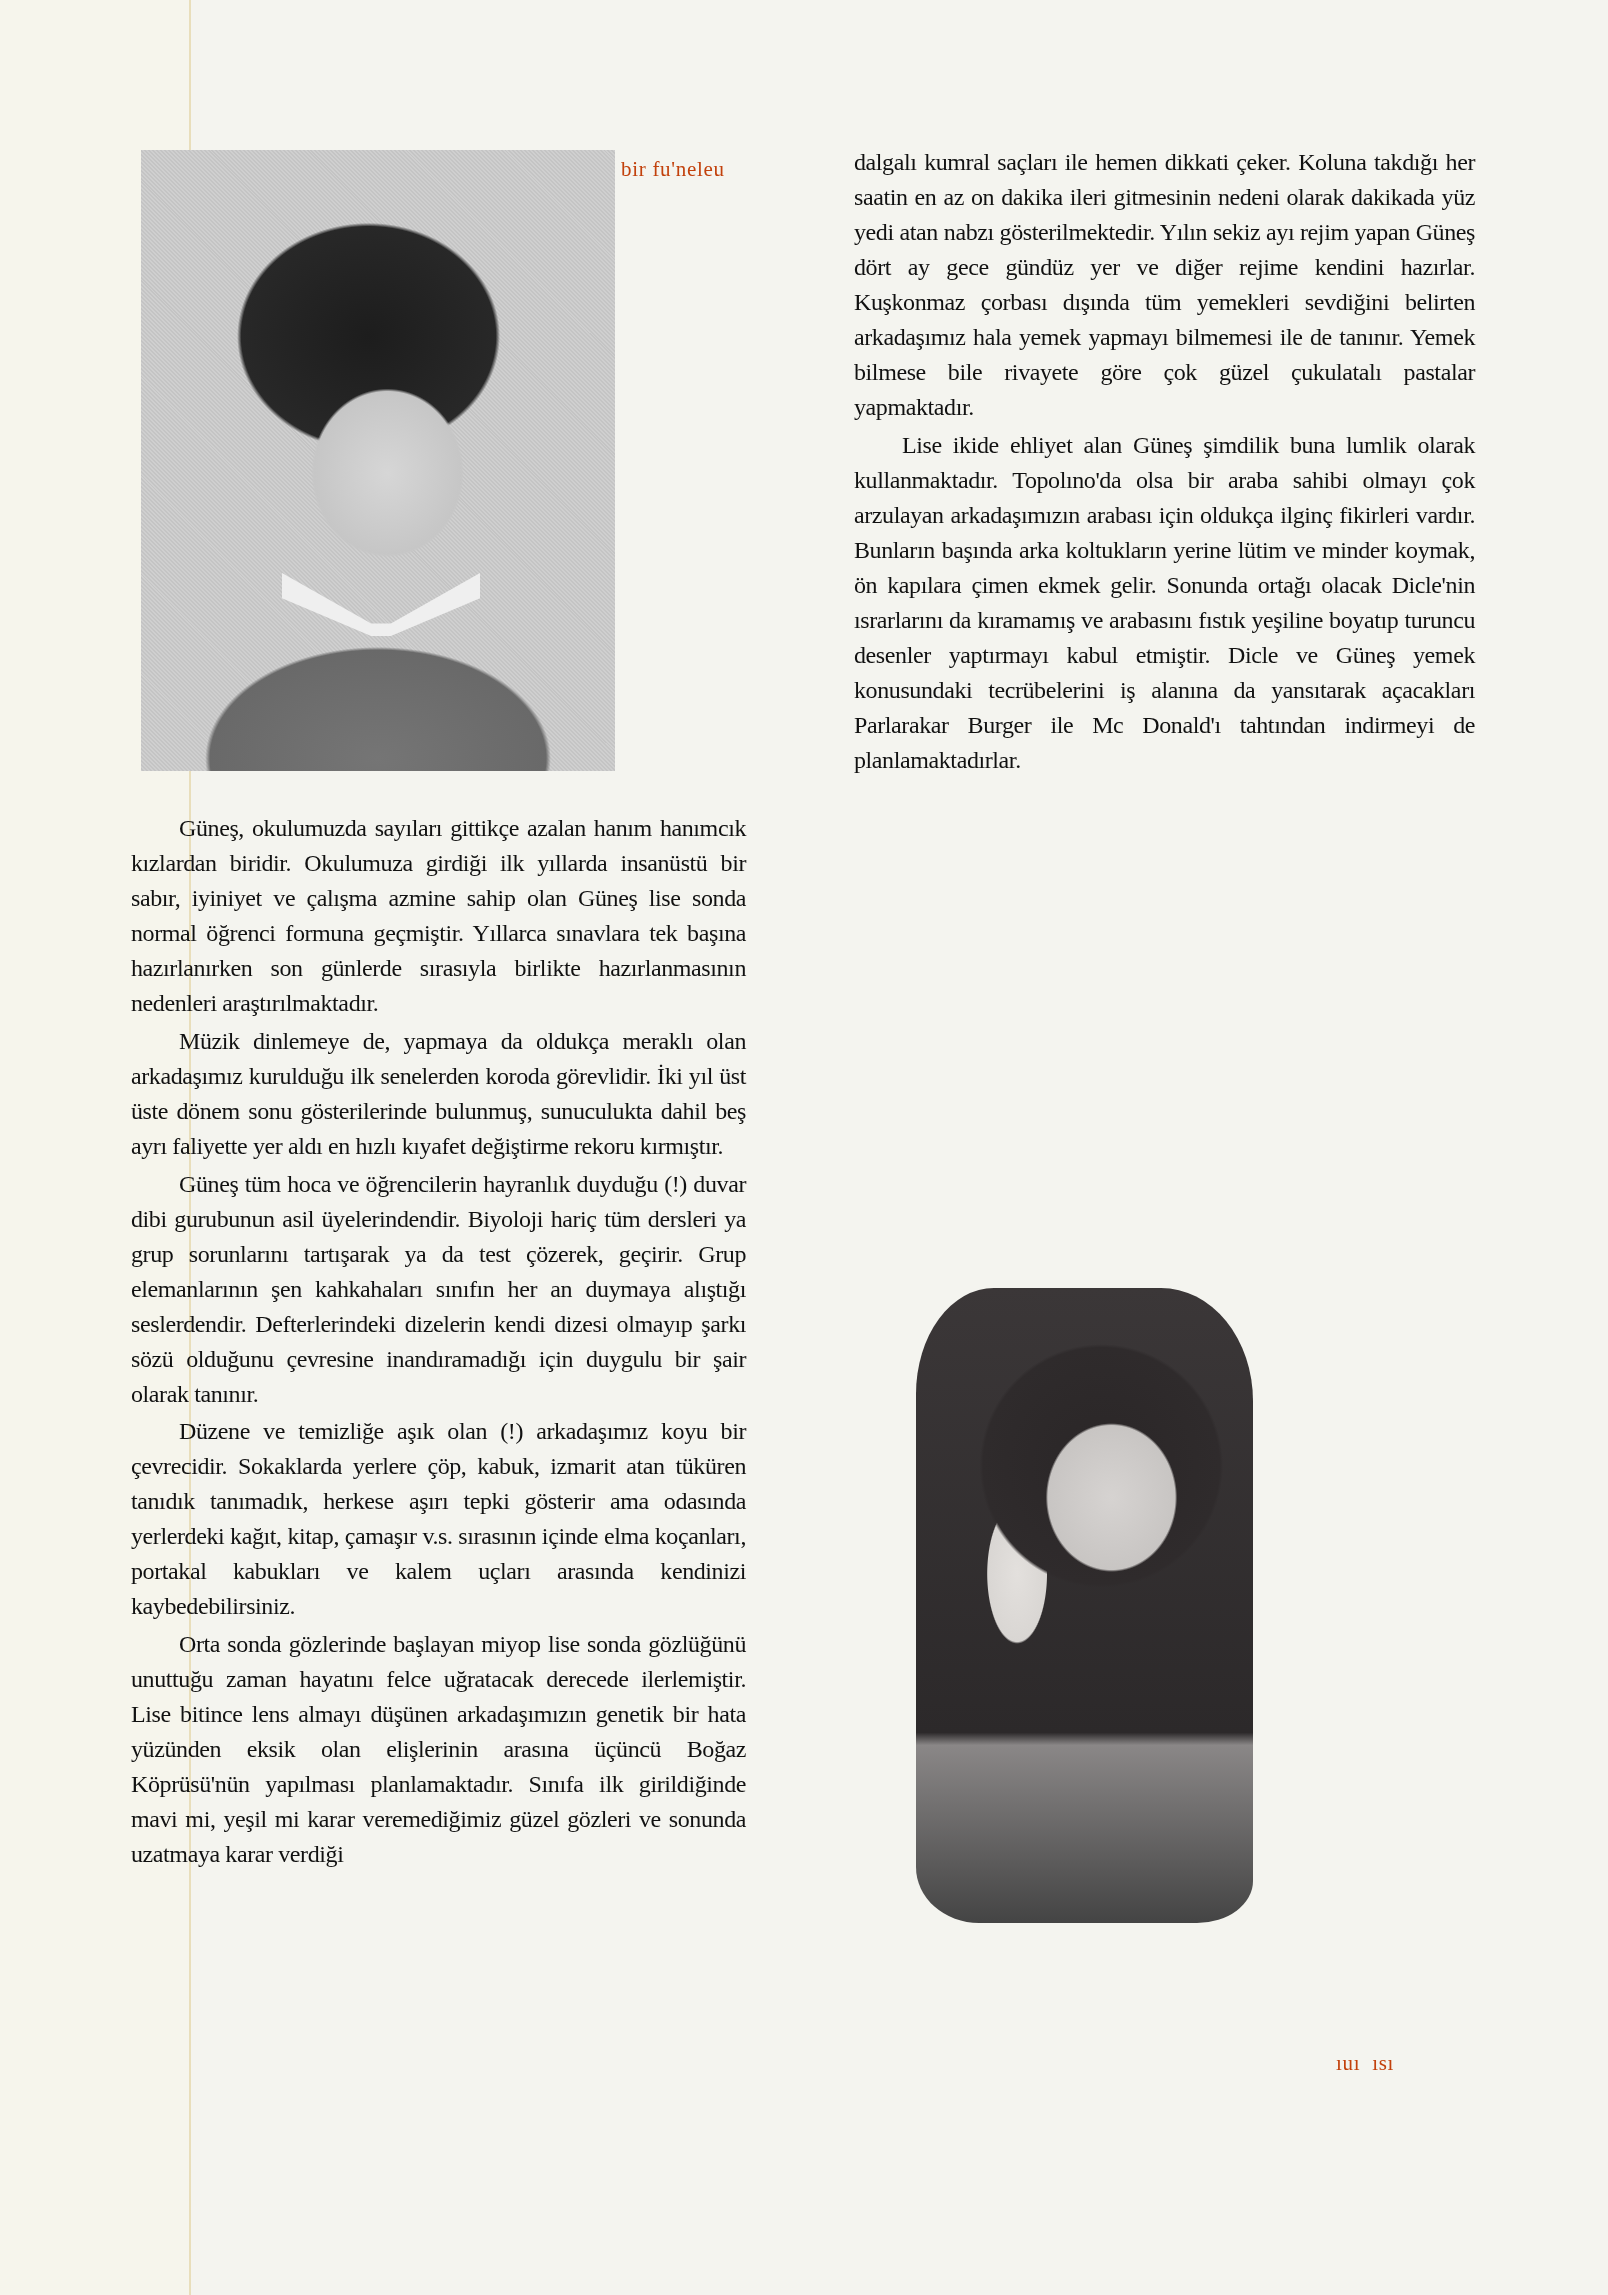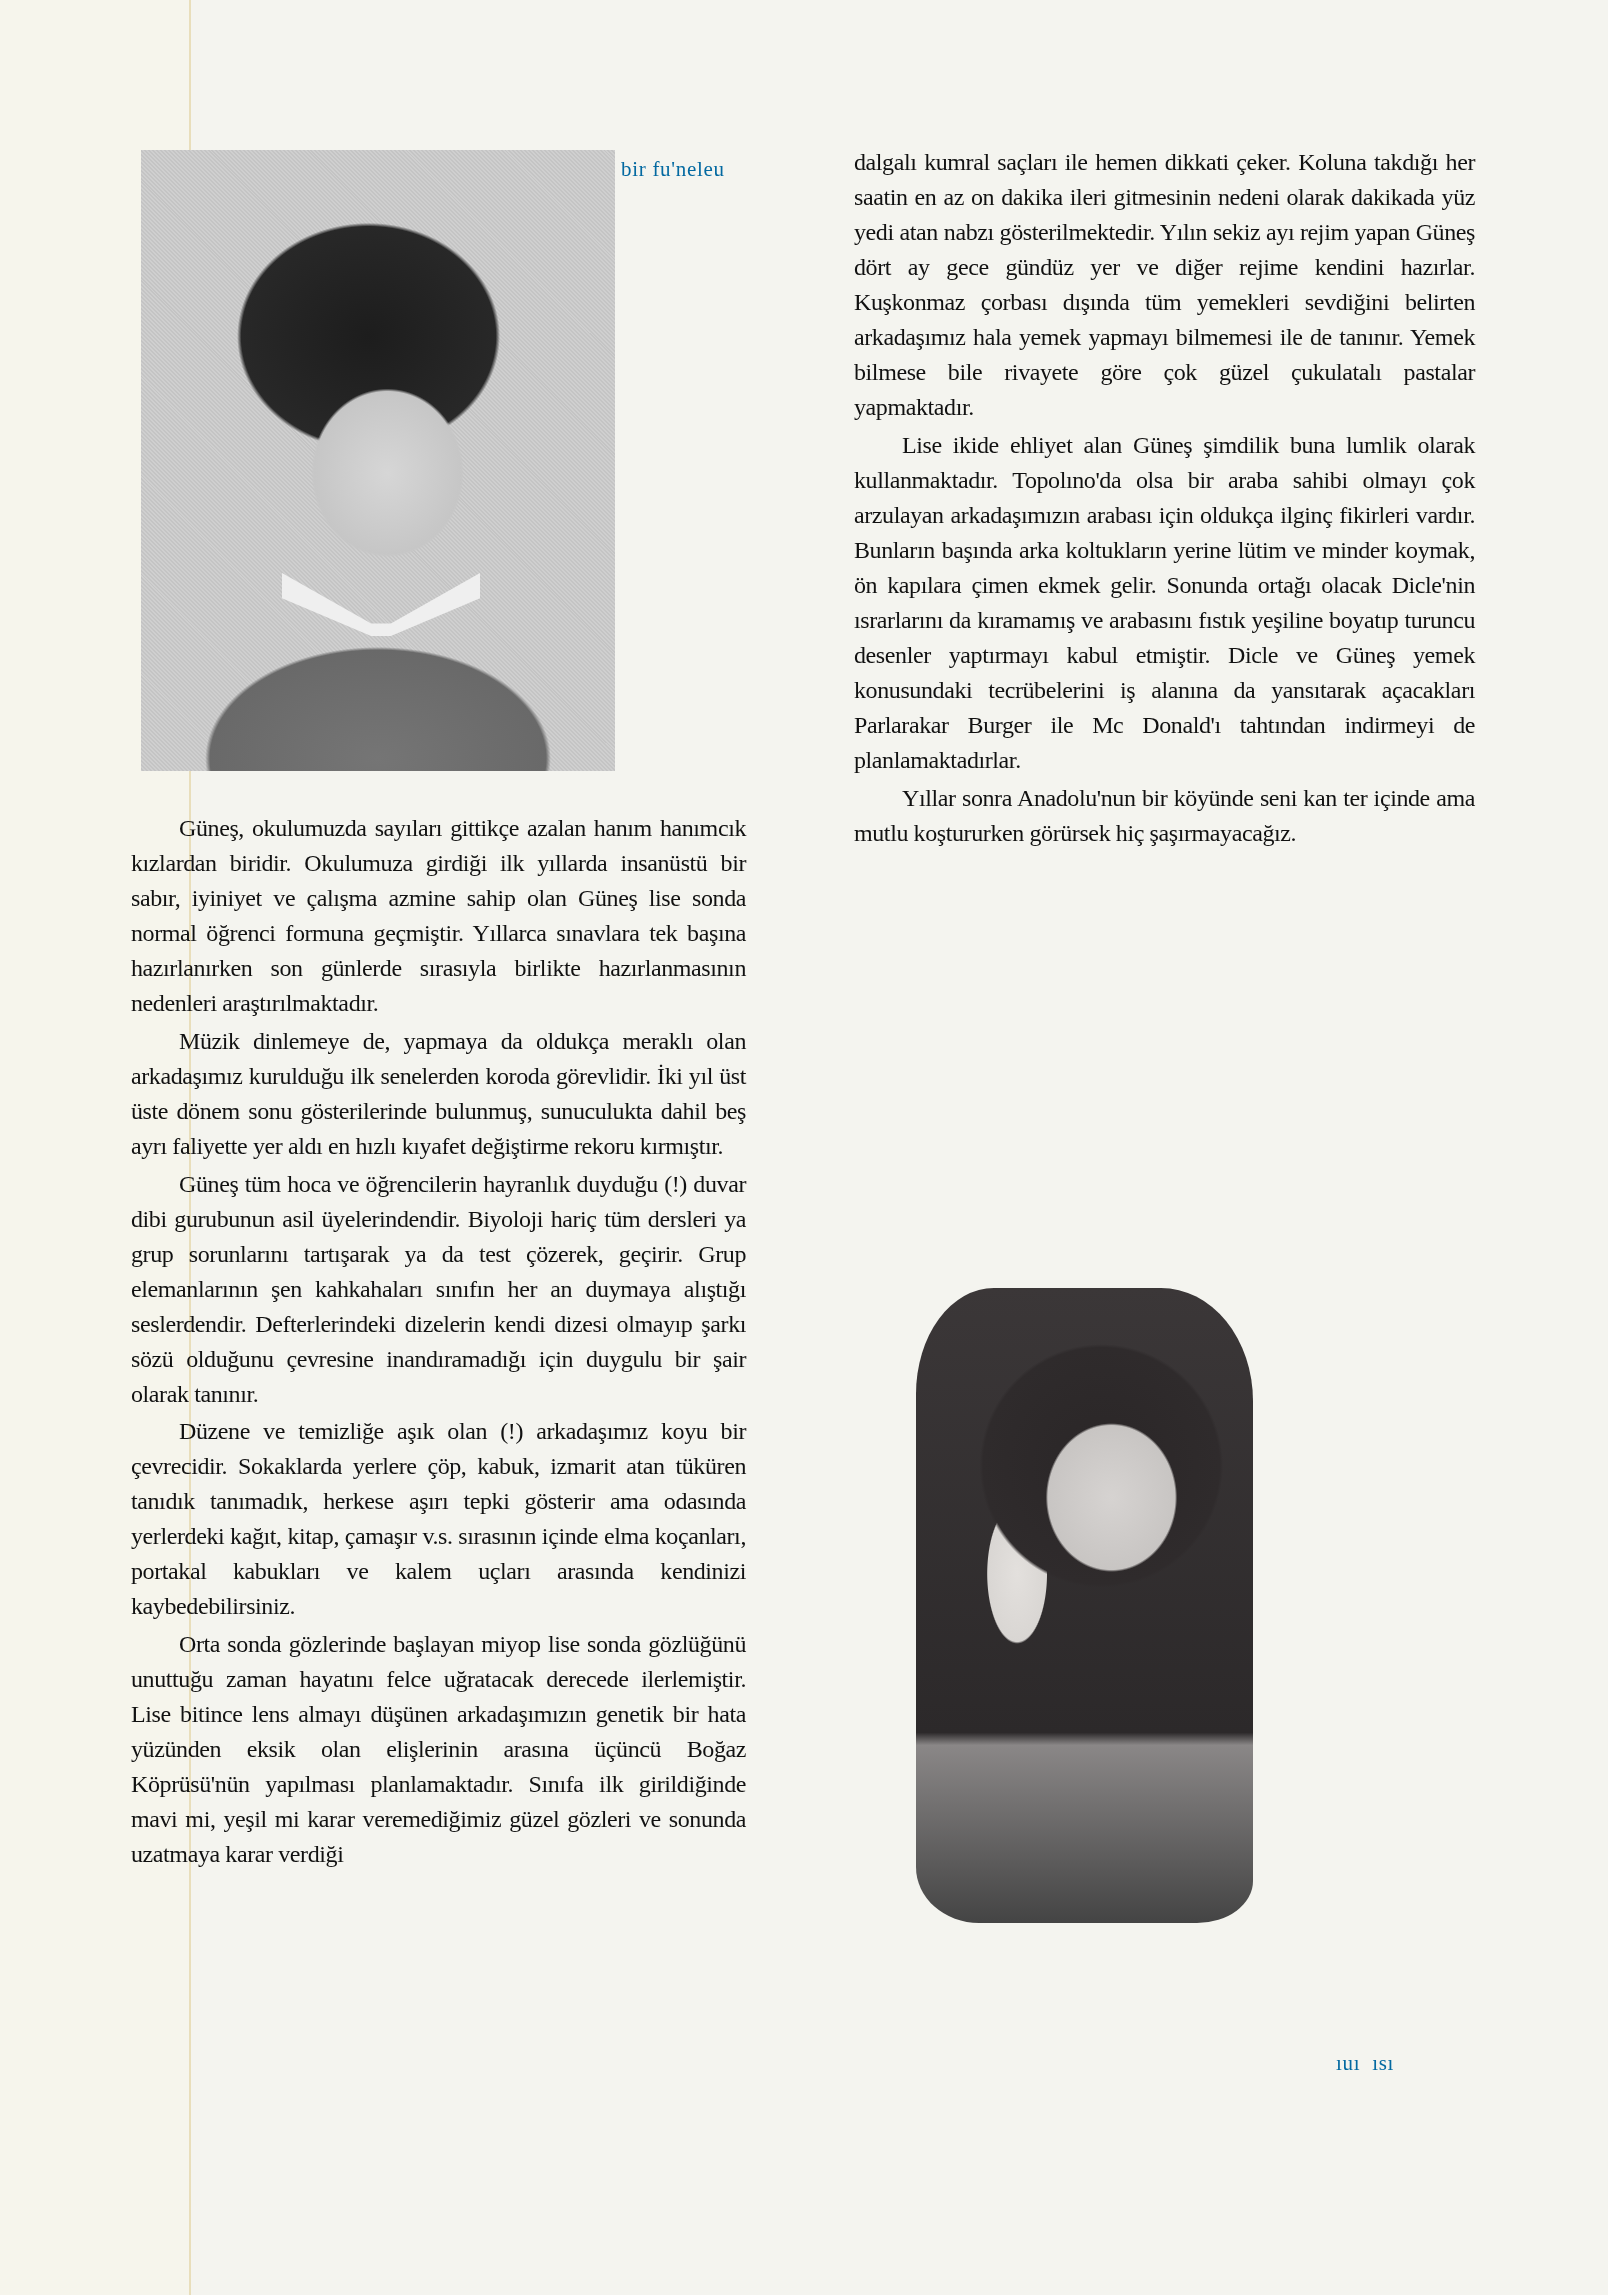--- a/index.html
+++ b/index.html
@@ -47,21 +47,21 @@
   .photo-child {
     position: absolute; left: 916px; top: 1288px; width: 337px; height: 635px;
     border-radius: 78px 92px 56px 63px / 106px 113px 42px 56px;
     background:
       radial-gradient(ellipse 106px 120px at 58% 33%, #d6d3d1 0%, #c8c5c3 60%, transparent 62%),
       radial-gradient(ellipse 169px 169px at 55% 28%, #2a2627 0%, #2f2b2c 70%, transparent 72%),
       radial-gradient(ellipse 49px 113px at 30% 45%, #e3e0dd 0%, #d9d6d3 60%, transparent 62%),
       linear-gradient(#3b3738, #2c292a 70%, #8a8787 72%, #444 100%);
   }
   .ghost {
-    position:absolute; color:#0369a1; font-size:21px; line-height:34px;
+    position:absolute; color:#c2410c; font-size:21px; line-height:34px;
     font-weight: normal; white-space: nowrap; letter-spacing:0.7px;
   }
 </style>
 </head>
 <body>
 
 <div class="tint-left"></div>
 <div class="fold-line"></div>
 
 <div class="ghost" style="left:621px;top:152px;">bir fu'neleu&nbsp;&nbsp;&nbsp;&nbsp;&nbsp;&nbsp;&nbsp;&nbsp;&nbsp;&nbsp;&nbsp;&nbsp;&nbsp;&nbsp;&nbsp;&nbsp;&nbsp;&nbsp;&nbsp;</div>
@@ -77,15 +77,14 @@
   <p class="para">Güneş, okulumuzda sayıları gittikçe azalan hanım hanımcık kızlardan biridir. Okulumuza girdiği ilk yıllarda insanüstü bir sabır, iyiniyet ve çalışma azmine sahip olan Güneş lise sonda normal öğrenci formuna geçmiştir. Yıllarca sınavlara tek başına hazırlanırken son günlerde sırasıyla birlikte hazırlanmasının nedenleri araştırılmaktadır.</p>
   <p class="para">Müzik dinlemeye de, yapmaya da oldukça meraklı olan arkadaşımız kurulduğu ilk senelerden koroda görevlidir. İki yıl üst üste dönem sonu gösterilerinde bulunmuş, sunuculukta dahil beş ayrı faliyette yer aldı en hızlı kıyafet değiştirme rekoru kırmıştır.</p>
   <p class="para">Güneş tüm hoca ve öğrencilerin hayranlık duyduğu (!) duvar dibi gurubunun asil üyelerindendir. Biyoloji hariç tüm dersleri ya grup sorunlarını tartışarak ya da test çözerek, geçirir. Grup elemanlarının şen kahkahaları sınıfın her an duymaya alıştığı seslerdendir. Defterlerindeki dizelerin kendi dizesi olmayıp şarkı sözü olduğunu çevresine inandıramadığı için duygulu bir şair olarak tanınır.</p>
   <p class="para">Düzene ve temizliğe aşık olan (!) arkadaşımız koyu bir çevrecidir. Sokaklarda yerlere çöp, kabuk, izmarit atan tüküren tanıdık tanımadık, herkese aşırı tepki gösterir ama odasında yerlerdeki kağıt, kitap, çamaşır v.s. sırasının içinde elma koçanları, portakal kabukları ve kalem uçları arasında kendinizi kaybedebilirsiniz.</p>
   <p class="para">Orta sonda gözlerinde başlayan miyop lise sonda gözlüğünü unuttuğu zaman hayatını felce uğratacak derecede ilerlemiştir. Lise bitince lens almayı düşünen arkadaşımızın genetik bir hata yüzünden eksik olan elişlerinin arasına üçüncü Boğaz Köprüsü'nün yapılması planlamaktadır. Sınıfa ilk girildiğinde mavi mi, yeşil mi karar veremediğimiz güzel gözleri ve sonunda uzatmaya karar verdiği</p>
 </div>
 
 <div class="column col-right">
   <p class="para cont">dalgalı kumral saçları ile hemen dikkati çeker. Koluna takdığı her saatin en az on dakika ileri gitmesinin nedeni olarak dakikada yüz yedi atan nabzı gösterilmektedir. Yılın sekiz ayı rejim yapan Güneş dört ay gece gündüz yer ve diğer rejime kendini hazırlar. Kuşkonmaz çorbası dışında tüm yemekleri sevdiğini belirten arkadaşımız hala yemek yapmayı bilmemesi ile de tanınır. Yemek bilmese bile rivayete göre çok güzel çukulatalı pastalar yapmaktadır.</p>
   <p class="para">Lise ikide ehliyet alan Güneş şimdilik buna lumlik olarak kullanmaktadır. Topolıno'da olsa bir araba sahibi olmayı çok arzulayan arkadaşımızın arabası için oldukça ilginç fikirleri vardır. Bunların başında arka koltukların yerine lütim ve minder koymak, ön kapılara çimen ekmek gelir. Sonunda ortağı olacak Dicle'nin ısrarlarını da kıramamış ve arabasını fıstık yeşiline boyatıp turuncu desenler yaptırmayı kabul etmiştir. Dicle ve Güneş yemek konusundaki tecrübelerini iş alanına da yansıtarak açacakları Parlarakar Burger ile Mc Donald'ı tahtından indirmeyi de planlamaktadırlar.</p>
-  <p class="para">Yıllar sonra Anadolu'nun bir köyünde seni kan ter içinde ama mutlu koştururken görürsek hiç şaşırmayacağız.</p>
 </div>
 
 
 </body></html>

